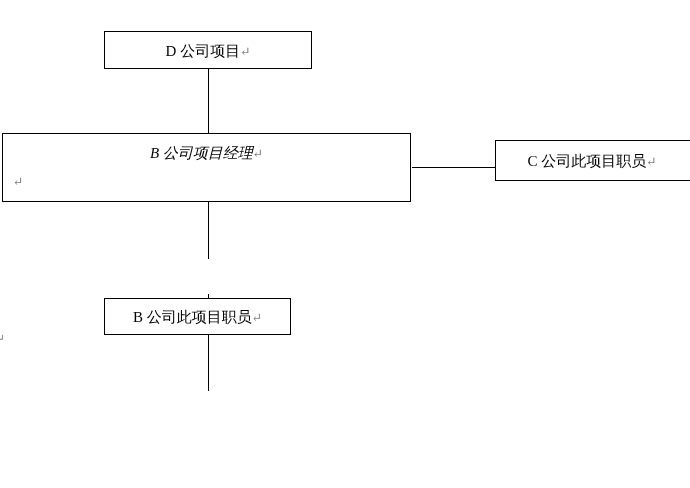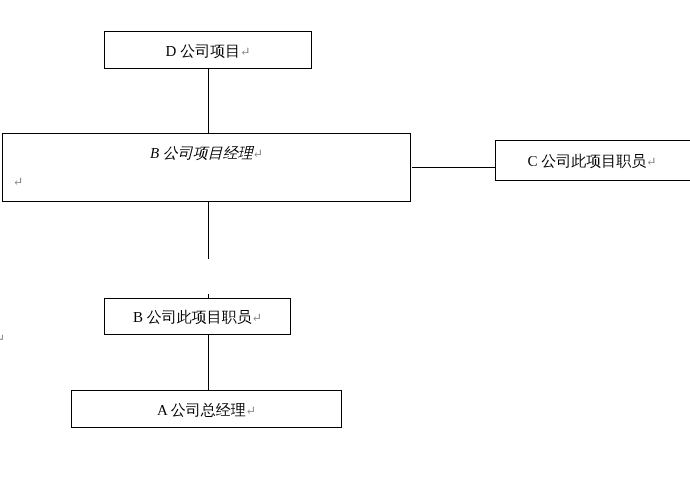--- a/index.html
+++ b/index.html
@@ -161,19 +161,16 @@
   </div>
 
   <div class="node" id="box-c">
     <div class="node-text"><span>C 公司此项目职员</span><span class="pilcrow">↵</span></div>
   </div>
 
   <div class="node" id="box-b-staff">
     <div class="node-text centered-text"><span>B 公司此项目职员</span><span class="pilcrow">↵</span></div>
   </div>
 
-  <div class="node" id="box-a">
-    <div class="node-text centered-text"><span>A 公司总经理</span><span class="pilcrow">↵</span></div>
-  </div>
 
   <div id="stray-pilcrow"><span class="pilcrow">↵</span></div>
 
 </div>
 
 </body></html>

